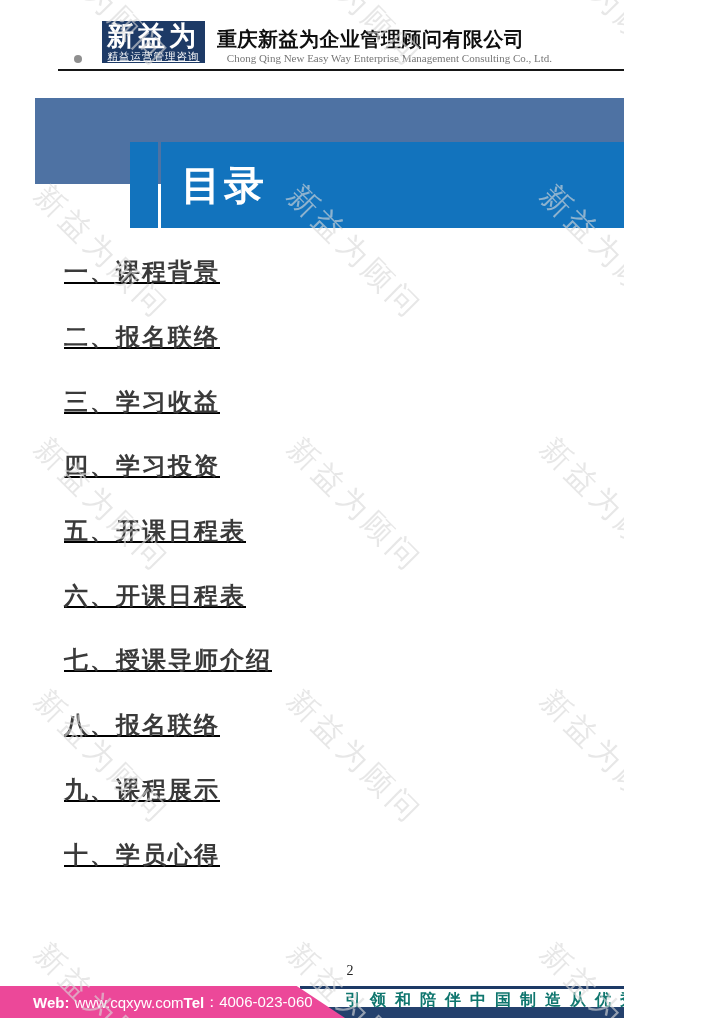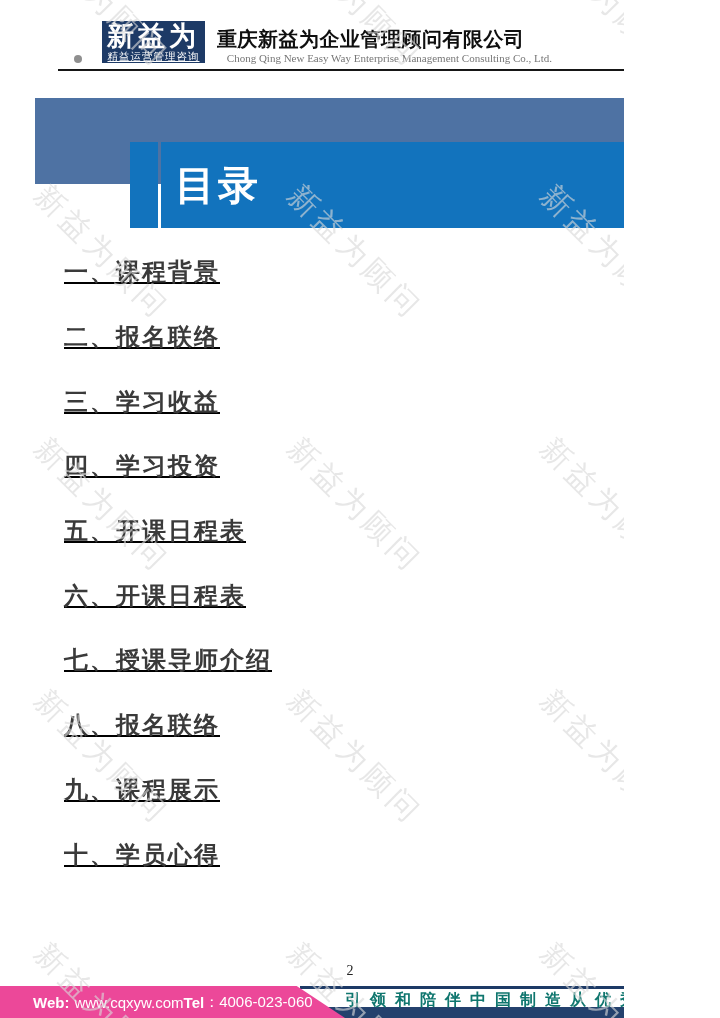--- a/index.html
+++ b/index.html
@@ -26,21 +26,21 @@
   .header-rule{position:absolute;left:58px;top:69px;width:604px;height:2px;background:#161616;}
   
   .banner-back{position:absolute;left:35px;top:98px;width:597px;height:86px;background:#4e72a3;z-index:1;}
   .banner-strip{position:absolute;left:130px;top:142px;width:28px;height:86px;background:#1273bd;z-index:2;}
   .banner-main{
     position:absolute;left:161px;top:142px;width:554px;height:86px;background:#1273bd;z-index:2;
     display:flex;align-items:center;
   }
   .toc-title{
     color:#ffffff;font-size:40px;font-weight:bold;letter-spacing:3px;
-    padding-left:14px;line-height:40px;
+    padding-left:20px;line-height:40px;
   }
   
   .toc-list{
     position:absolute;left:64px;top:240px;margin:0;padding:0;list-style:none;z-index:3;text-decoration:underline;
   }
   .toc-list li{
     height:64.7px;display:flex;align-items:center;
     font-size:24px;font-weight:bold;color:#3a3a3a;letter-spacing:2px;white-space:nowrap;
   }
   

